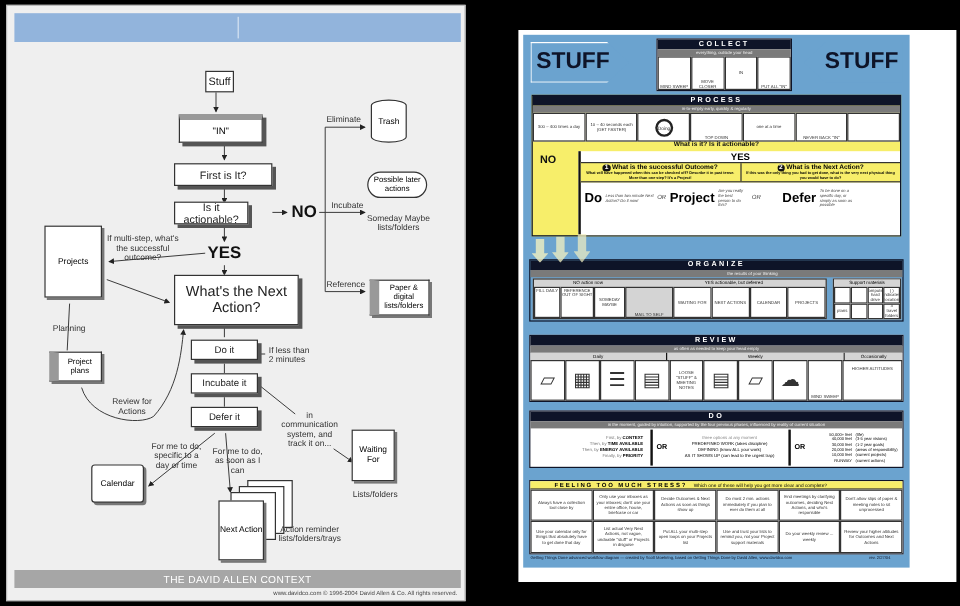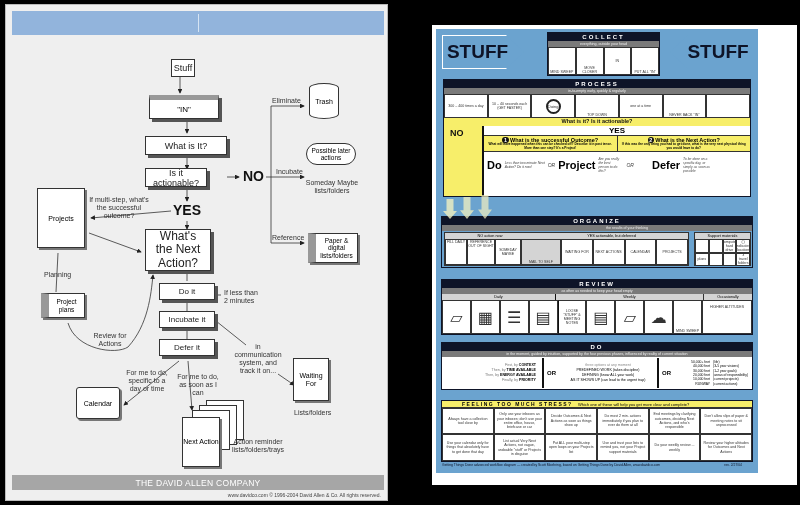--- a/index.html
+++ b/index.html
@@ -74,28 +74,28 @@
     </g>
   </svg>
 
   <div class="box" style="left:165px;top:54px;width:24px;height:18px;box-shadow:none">
         <span>Stuff</span>
       </div>
   <div style="position:absolute;left:143px;top:90px;width:70px;height:24px;background:#fff;border:1px solid #333;box-shadow:3px 3px 0 #555;border-top:5px solid #999;display:flex;align-items:center;justify-content:center;font-size:8px">
         <span>"IN"</span>
       </div>
   <div class="box" style="left:139px;top:131px;width:82px;height:19px">
-        <span>What is It?</span>
+        <span>First is It?</span>
       </div>
   <div class="box" style="left:139px;top:163px;width:62px;height:19px">
         <span>Is it  actionable?</span>
       </div>
   <div class="big" style="left:237px;top:163px;font-size:14px">NO</div>
   <div class="big" style="left:167px;top:197px;font-size:14px">YES</div>
-  <div class="box" style="left:139px;top:224px;width:66px;height:42px;font-size:12px;line-height:1.1;padding:0 4px">
+  <div class="box" style="left:139px;top:224px;width:104px;height:42px;font-size:12px;line-height:1.1;padding:0 4px">
         <span>What's the Next Action?</span>
       </div>
   <div class="box" style="left:153px;top:278px;width:56px;height:17px;font-size:8px">
         <span>Do it</span>
       </div>
   <div class="box" style="left:153px;top:306px;width:56px;height:17px;font-size:8px">
         <span>Incubate it</span>
       </div>
   <div class="box" style="left:153px;top:334px;width:56px;height:17px;font-size:8px">
         <span>Defer it</span>
@@ -139,21 +139,21 @@
       </div>
 
   <div style="position:absolute;left:200px;top:395px;width:38px;height:40px;background:#fff;border:1px solid #333"></div>
   <div style="position:absolute;left:193px;top:400px;width:38px;height:40px;background:#fff;border:1px solid #333"></div>
   <div style="position:absolute;left:186px;top:405px;width:38px;height:40px;background:#fff;border:1px solid #333"></div>
   <div style="position:absolute;left:176px;top:412px;width:38px;height:50px;background:#fff;border:1px solid #333;box-shadow:2px 2px 0 #777;font-size:7px;display:flex;align-items:center;justify-content:center;text-align:center;line-height:1.1">
         <span>Next Action</span>
       </div>
   <div class="lbl" style="left:226px;top:433px;width:52px">Action reminder lists/folders/trays</div>
 
-  <div class="footer">THE DAVID ALLEN COMPANY</div>
+  <div class="footer">THE DAVID ALLEN CONTEXT</div>
   <div class="copy">www.davidco.com  © 1996-2004 David Allen &amp; Co. All rights reserved.</div>
 </div>
 
 <div id="right">
  <div id="rp">
 
   <div class="stuff" style="left:6px;background:#6ba3cf;border:1.5px solid #fff;border-right:none;clip-path:polygon(0 0,78% 0,100% 50%,78% 100%,0 100%)">
           <span style="margin-right:12px">STUFF</span>
         </div>
   <div class="stuff" style="left:234px;clip-path:polygon(22% 0,100% 0,100% 100%,22% 100%,0 50%);background:#6ba3cf">

